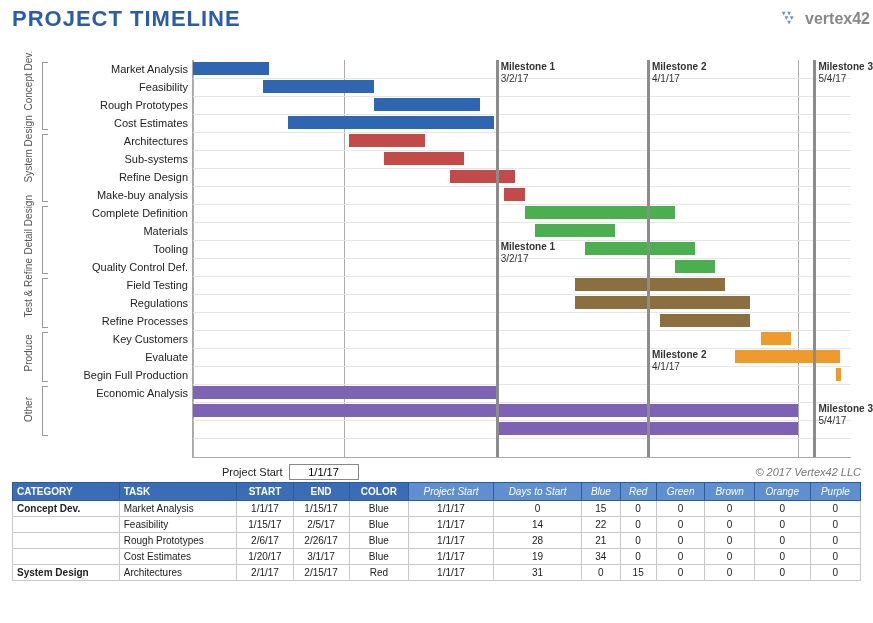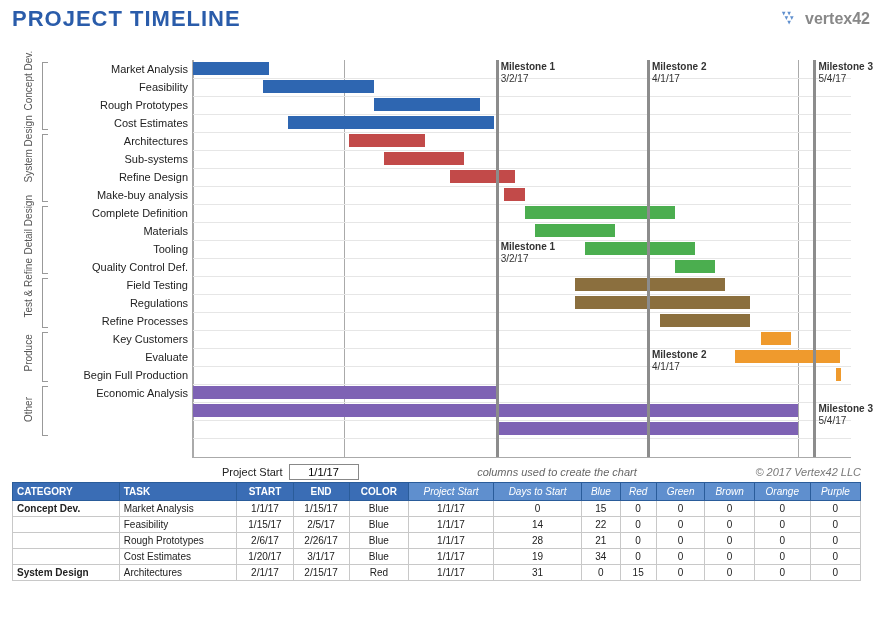--- a/index.html
+++ b/index.html
@@ -305,21 +305,20 @@
       <div class="milestone-label" style="left: calc(94.3% + 5px); top: 1px;"><b>Milestone 3</b><br><span>5/4/17</span></div>
       <div class="milestone-label" style="left: calc(94.3% + 5px); top: 343px;"><b>Milestone 3</b><br><span>5/4/17</span></div>
     </div>
 </div>
 
 <div class="controls">
   <div class="left">
     <span>Project Start</span>
     <input type="text" value="1/1/17" style="">
   </div>
-  <div class="mid">columns used to create the chart</div>
   <div class="right">© 2017 Vertex42 LLC</div>
 </div>
 
 <table class="data">
   <thead>
       <tr id="thead-row">
         <th style="text-align: left;">CATEGORY</th>
         <th style="text-align: left;">TASK</th>
         <th>START</th>
         <th>END</th>

